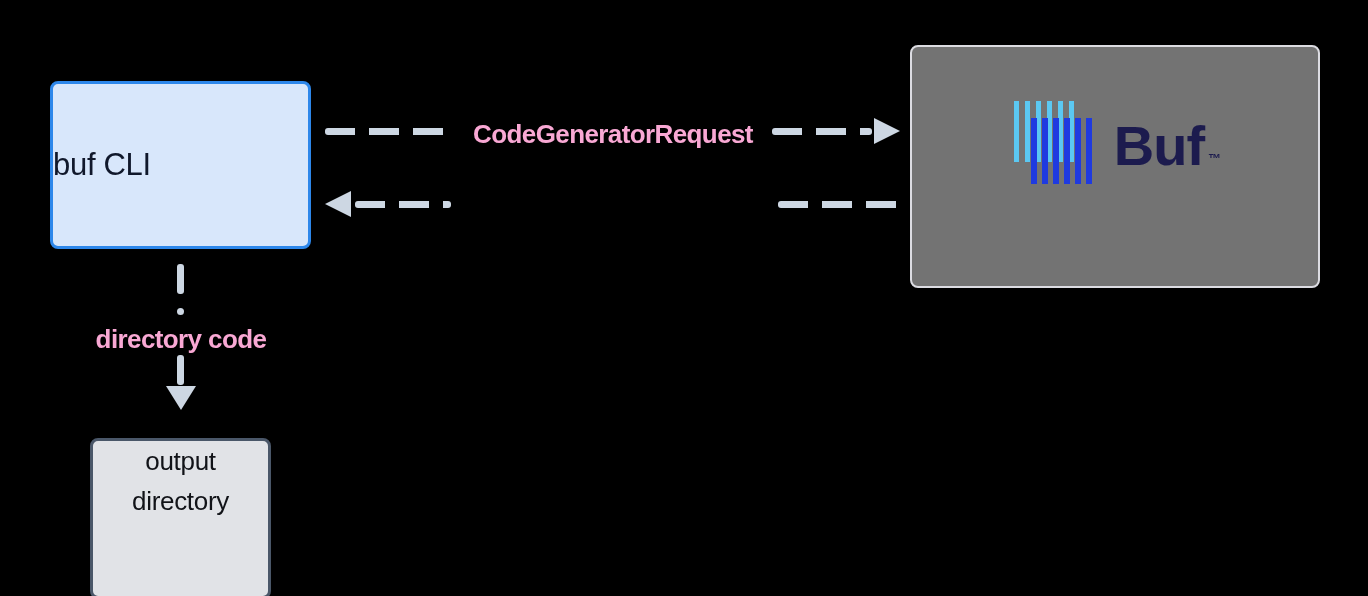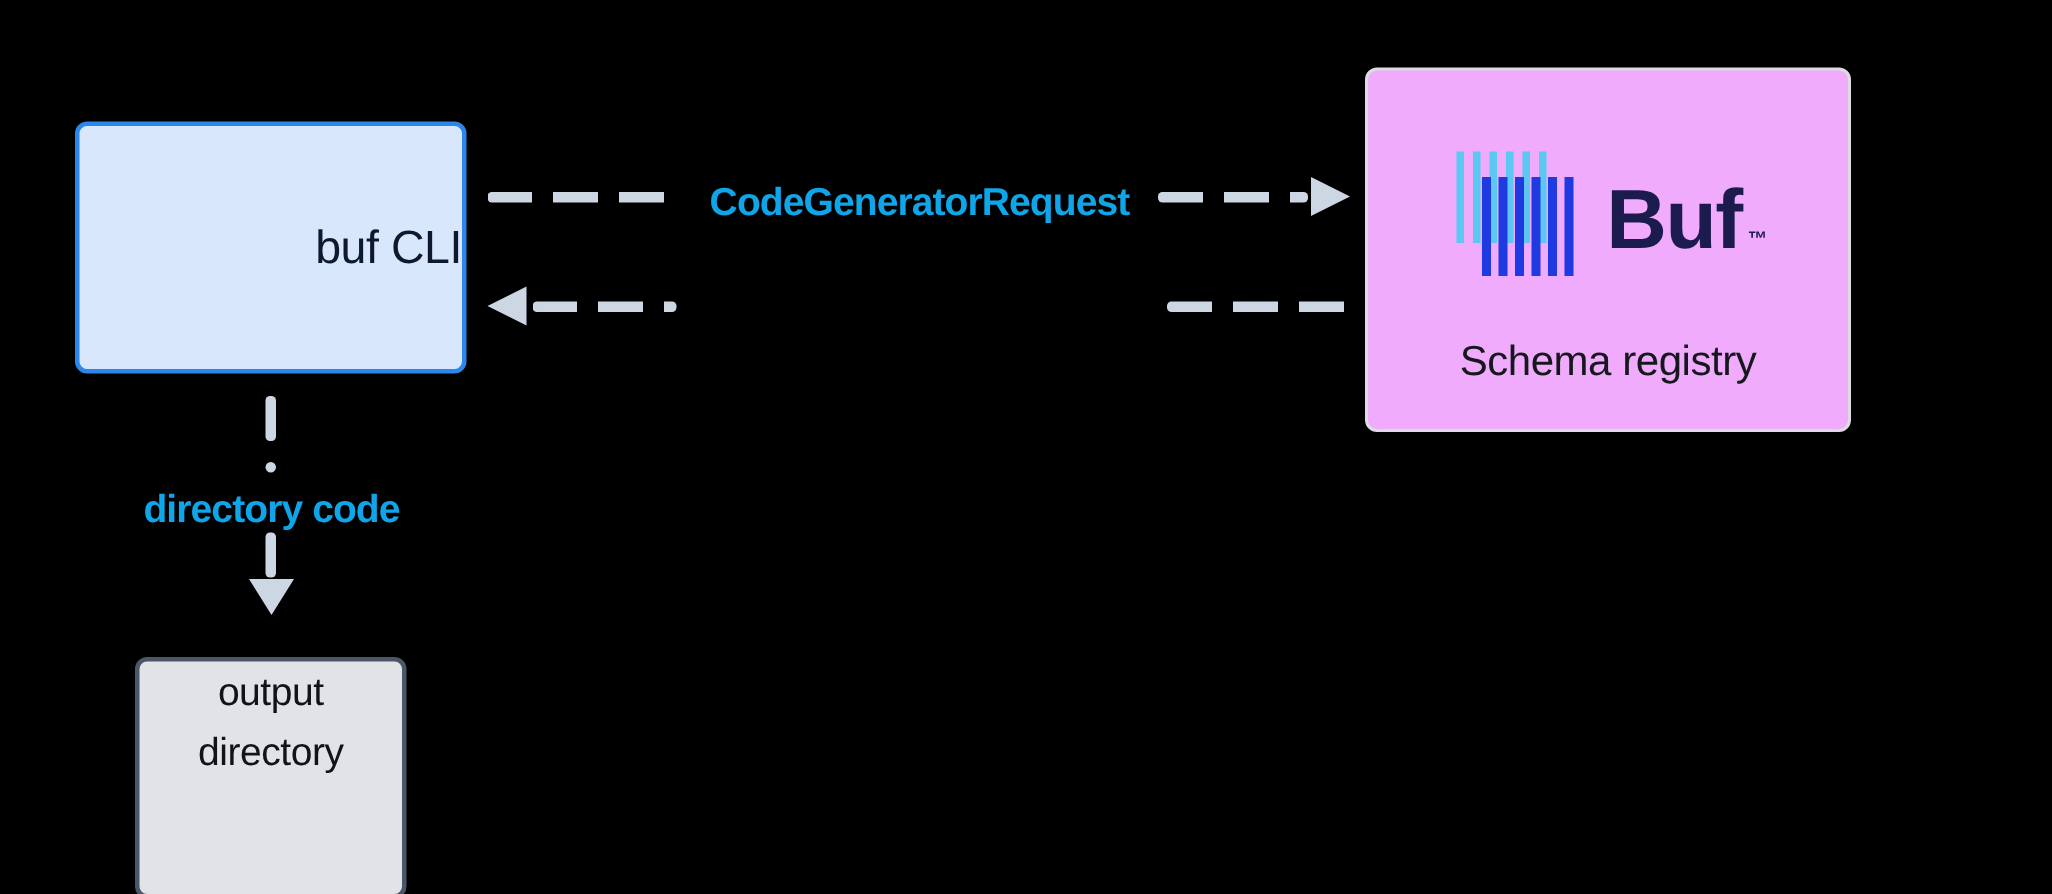--- a/index.html
+++ b/index.html
@@ -4,27 +4,27 @@
 <style>
   html,body{margin:0;padding:0;background:#000;}
   .canvas{
     position:relative;width:1368px;height:596px;background:#000;overflow:hidden;
     font-family:"Liberation Sans","DejaVu Sans",sans-serif;
   }
   
   .bufcli{
     position:absolute;left:50px;top:81px;width:261px;height:168px;
     background:#d8e7fb;border:3px solid #2d87ea;border-radius:8px;
-    box-sizing:border-box;display:flex;align-items:center;justify-content:flex-end;
+    box-sizing:border-box;display:flex;align-items:center;justify-content:flex-start;
   }
   .bufcli .lbl{font-size:31px;font-weight:500;color:#10182b;letter-spacing:-0.3px;}
   
   .schemabox{
-    position:absolute;left:910px;top:45px;width:324px;height:243px;
-    background:#f0abfc;border:2px solid #dcdce2;border-radius:8px;box-sizing:border-box;
+    position:absolute;left:910px;top:45px;width:410px;height:243px;
+    background:#737373;border:2px solid #dcdce2;border-radius:8px;box-sizing:border-box;
   }
   .logo-row{position:absolute;left:0;top:54px;width:100%;display:flex;align-items:center;justify-content:center;}
   .bars{position:relative;width:80px;height:84px;flex:0 0 auto;}
   .bargroup{position:absolute;display:flex;}
   .bargroup.light{left:0;top:0;gap:6px;}
   .bargroup.light .bar{width:5px;height:61px;background:#5bc8f2;}
   .bargroup.dark{left:17px;top:17px;gap:5px;}
   .bargroup.dark .bar{width:6px;height:66px;background:#1f3ae0;}
   .logo-word{
     margin-left:20px;margin-top:6px;font-size:56px;font-weight:600;color:#1c1b4e;
@@ -40,21 +40,21 @@
     background:repeating-linear-gradient(to right,#cdd7e3 0 30px,transparent 30px 44px);}
   .dash-v{position:absolute;width:7px;border-radius:3px;background:#cdd7e3;}
   .dot-v{position:absolute;width:7px;height:7px;border-radius:50%;background:#cdd7e3;}
   .head-right{position:absolute;width:0;height:0;
     border-top:13px solid transparent;border-bottom:13px solid transparent;border-left:26px solid #cdd7e3;}
   .head-left{position:absolute;width:0;height:0;
     border-top:13px solid transparent;border-bottom:13px solid transparent;border-right:26px solid #cdd7e3;}
   .head-down{position:absolute;width:0;height:0;
     border-left:15px solid transparent;border-right:15px solid transparent;border-top:24px solid #cdd7e3;}
   .flow-label{
-    position:absolute;color:#0ea5e9;font-size:26px;font-weight:600;letter-spacing:-0.6px;
+    position:absolute;color:#f9a8d4;font-size:26px;font-weight:600;letter-spacing:-0.6px;
     white-space:nowrap;transform:translateX(-50%);
   }
   
   .outbox{
     position:absolute;left:90px;top:438px;width:181px;height:161px;
     background:#e1e3e7;border:3px solid #4a5769;border-radius:8px;box-sizing:border-box;
     display:flex;align-items:flex-start;justify-content:center;text-align:center;
   }
   .outbox .lbl{font-size:26px;font-weight:500;color:#111318;line-height:40px;width:130px;letter-spacing:-0.3px;}
 </style>
@@ -82,21 +82,20 @@
           <div class="bar"></div>
             <div class="bar"></div>
             <div class="bar"></div>
           <div class="bar"></div>
             <div class="bar"></div>
             <div class="bar"></div>
         </div>
       </div>
       <div class="logo-word"><span>Buf</span><span class="logo-tm">™</span></div>
     </div>
-    <div class="schema-label">Schema registry</div>
   </div>
 
   <div class="dash-h" style="left:325px;top:128px;width:128px;"></div>
   <div class="flow-label" style="left:613px;top:119px;">CodeGeneratorRequest</div>
   <div class="dash-h" style="left:772px;top:128px;width:100px;"></div>
   <div class="head-right" style="left:874px;top:118px;"></div>
 
   <div class="head-left" style="left:325px;top:191px;"></div>
   <div class="dash-h" style="left:355px;top:201px;width:96px;"></div>
   <div class="dash-h" style="left:778px;top:201px;width:130px;"></div>

